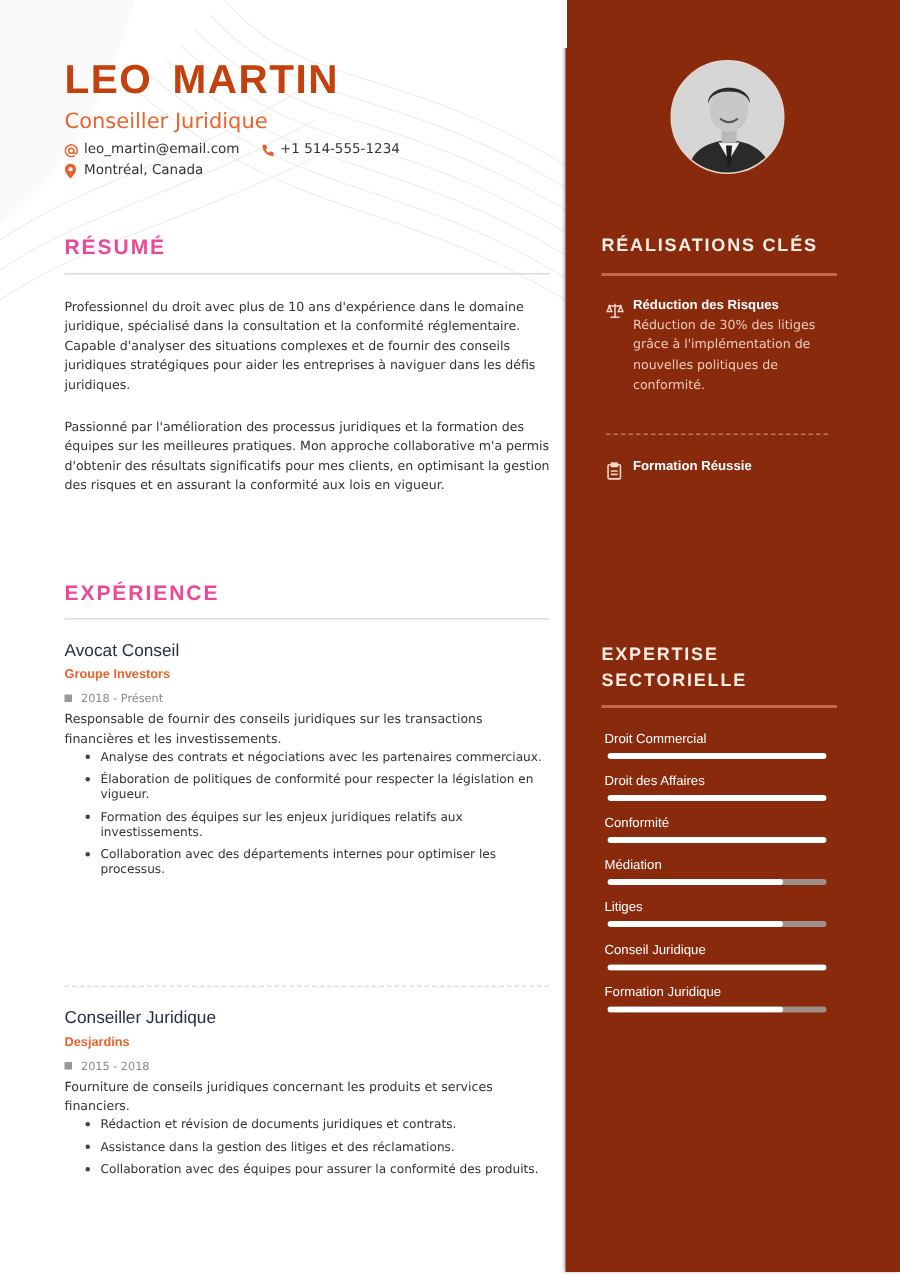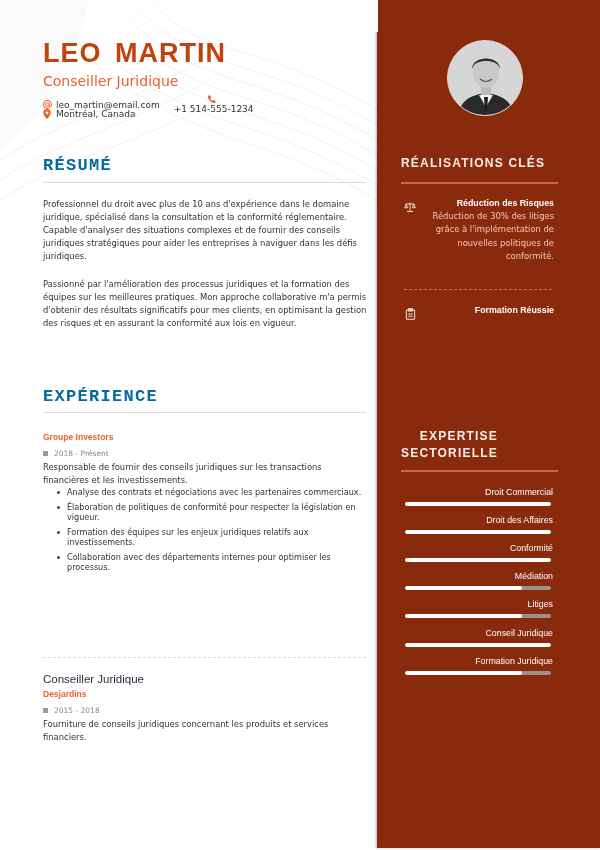--- a/index.html
+++ b/index.html
@@ -8,38 +8,38 @@
 
   .bg-wave { position: absolute; left: 0; top: 0; width: 377px; height: 420px; pointer-events: none; }
 
   .main { position: absolute; left: 43px; top: 0; width: 323px; }
   .name { position: absolute; top: 38px; left: 0; font-family: "Liberation Sans", sans-serif; font-weight: bold; font-size: 27px; letter-spacing: 1px; color: #c2410c; word-spacing: 5px; white-space: nowrap; }
   .job-title { position: absolute; top: 73px; left: 0; font-size: 14px; color: #e8632e; white-space: nowrap; }
   .contact { position: absolute; left: 0; font-size: 9px; color: #333; display: flex; align-items: center; white-space: nowrap; }
   .contact .ic { color: #e8632e; width: 13px; display: inline-flex; align-items: center; }
   .contact.c1 { top: 95px; }
   .contact.c2 { top: 109px; }
-  .contact .phone { margin-left: 14px; display: inline-flex; align-items: center; flex-direction: column; }
-
-  .sec-title { position: absolute; left: 0; font-family: Liberation Mono, monospace; font-weight: bold; font-size: 17px; letter-spacing: 1.3px; color: #0369a1; }
+  .contact .phone { margin-left: 14px; display: inline-flex; align-items: center; }
+
+  .sec-title { position: absolute; left: 0; font-family: Liberation Sans, sans-serif; font-weight: bold; font-size: 14px; letter-spacing: 1.3px; color: #ec4899; }
   .sec-rule { position: absolute; left: 0; width: 323px; height: 1px; background: #dcdcdc; }
   .para { position: absolute; left: 0; width: 325px; font-size: 8.4px; line-height: 13px; color: #333; }
 
   .job { position: absolute; left: 0; width: 325px; }
   .job-role { font-family: "Liberation Sans", sans-serif; font-size: 11.5px; color: #24303f; font-weight: normal; }
   .job-company { font-family: "Liberation Sans", sans-serif; font-weight: bold; font-size: 8.5px; color: #e8632e; margin-top: 4px; }
   .job-date { font-size: 7.5px; color: #888; margin-top: 7px; display: flex; align-items: center; }
   .job-date .cal { width: 5px; height: 5px; background: #999; margin-right: 6px; display: inline-block; }
   .job-desc { font-size: 8.4px; line-height: 12.5px; margin-top: 3px; color: #333; }
   .bullets { list-style: none; margin-top: 1px; padding-left: 14px; }
   .bullets li { position: relative; padding-left: 10px; font-size: 8.1px; line-height: 10px; margin-bottom: 5px; color: #333; }
   .bullets li::before { content: ""; position: absolute; left: 0; top: 4px; width: 3px; height: 3px; border-radius: 50%; background: #444; }
   .dash-sep { position: absolute; left: 0; width: 323px; border-top: 1px dashed #dddddd; }
 
-  .sidebar { position: absolute; left: 377px; top: 0; width: 223px; height: 848px; background: #8a2a0d; box-shadow: -1px 0 2px rgba(0,0,0,0.3); text-align: right; }
+  .sidebar { position: absolute; left: 377px; top: 0; width: 223px; height: 848px; background: #8a2a0d; box-shadow: -1px 0 2px rgba(0,0,0,0.3); }
   .sidebar-topnotch { position: absolute; left: 375px; top: 0; width: 3px; height: 32px; background: #fff; }
   .photo { position: absolute; left: 70px; top: 40px; width: 76px; height: 76px; border-radius: 50%; overflow: hidden; background: #cfcfcf; border: 1px solid #e8d6cc; }
   .side-title { position: absolute; left: 24px; font-family: "Liberation Sans", sans-serif; font-weight: bold; font-size: 12px; letter-spacing: 1.2px; color: #fbeee6; line-height: 17px; }
   .side-rule { position: absolute; left: 24px; width: 157px; height: 2px; background: #c4694a; }
   .ach { position: absolute; left: 27px; width: 150px; }
   .ach .ic { position: absolute; left: 0; top: 0; width: 12px; height: 12px; color: #f5d9cc; }
   .ach .t { margin-left: 18px; font-family: Liberation Sans, sans-serif; font-weight: bold; font-size: 8.8px; color: #fff; }
   .ach .d { margin-left: 18px; font-size: 8.4px; line-height: 13.3px; color: #f1cbbb; margin-top: 2px; }
   .ach-sep { position: absolute; left: 27px; width: 148px; border-top: 1px dashed #c0765c; }
 
@@ -100,20 +100,21 @@
 
   <div class="sec-title" style="top:156px;">RÉSUMÉ</div>
   <div class="sec-rule" style="top:182px;"></div>
   <div class="para" style="top:198px;">Professionnel du droit avec plus de 10 ans d'expérience dans le domaine juridique, spécialisé dans la consultation et la conformité réglementaire. Capable d'analyser des situations complexes et de fournir des conseils juridiques stratégiques pour aider les entreprises à naviguer dans les défis juridiques.</div>
   <div class="para" style="top:278px;">Passionné par l'amélioration des processus juridiques et la formation des équipes sur les meilleures pratiques. Mon approche collaborative m'a permis d'obtenir des résultats significatifs pour mes clients, en optimisant la gestion des risques et en assurant la conformité aux lois en vigueur.</div>
 
   <div class="sec-title" style="top:387px;">EXPÉRIENCE</div>
   <div class="sec-rule" style="top:412px;"></div>
 
   <div class="job" style="top:428px;">
+    <div class="job-role">Avocat Conseil</div>
     <div class="job-company">Groupe Investors</div>
     <div class="job-date">
       <span class="cal"></span>
       <span>2018 - Présent</span>
     </div>
     <div class="job-desc">Responsable de fournir des conseils juridiques sur les transactions financières et les investissements.</div>
     <ul class="bullets">
       <li>Analyse des contrats et négociations avec les partenaires commerciaux.</li>
       <li>Élaboration de politiques de conformité pour respecter la législation en vigueur.</li>
       <li>Formation des équipes sur les enjeux juridiques relatifs aux investissements.</li>
@@ -124,20 +125,25 @@
   <div class="dash-sep" style="top:657px;"></div>
 
   <div class="job" style="top:673px;">
     <div class="job-role">Conseiller Juridique</div>
     <div class="job-company">Desjardins</div>
     <div class="job-date">
       <span class="cal"></span>
       <span>2015 - 2018</span>
     </div>
     <div class="job-desc">Fourniture de conseils juridiques concernant les produits et services financiers.</div>
+    <ul class="bullets">
+      <li>Rédaction et révision de documents juridiques et contrats.</li>
+      <li>Assistance dans la gestion des litiges et des réclamations.</li>
+      <li>Collaboration avec des équipes pour assurer la conformité des produits.</li>
+    </ul>
   </div>
 </div>
 
 <div class="sidebar" style="background: rgb(138, 42, 13);">
   <div class="photo">
     <svg width="76" height="76" viewBox="0 0 76 76">
       <rect width="76" height="76" fill="#d6d6d6"></rect>
       <path d="M10 76 C12 58 24 54 38 52 C52 54 64 58 66 76 Z" fill="#2a2a2a"></path>
       <path d="M31 54 L38 66 L45 54 Z" fill="#f2f2f2"></path>
       <path d="M36 56 L40 56 L39 70 L37 70 Z" fill="#1d1d1d"></path>

